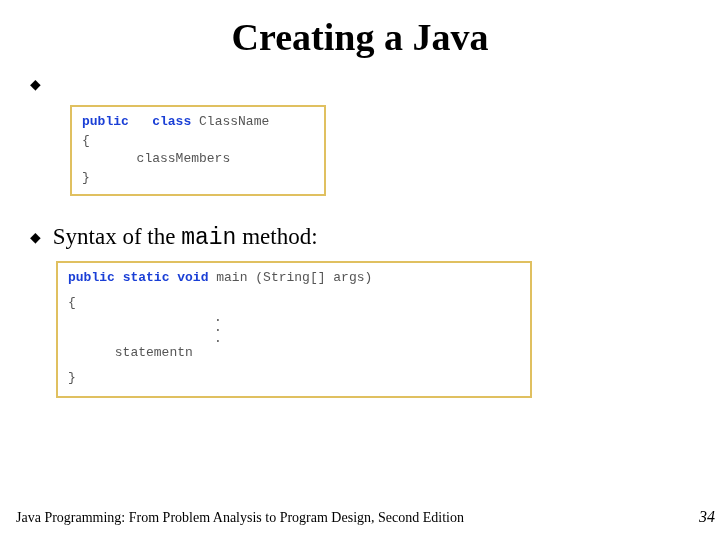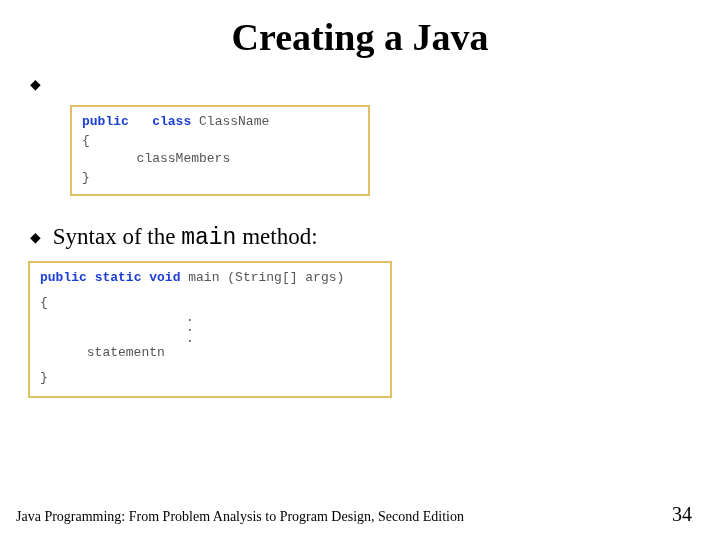--- a/index.html
+++ b/index.html
@@ -42,47 +42,47 @@
     background: #fff;
     margin-top: 10px;
     font-family: "Courier New", monospace;
     font-size: 13px;
     line-height: 1.45;
     color: #555;
   }
   .codebox .kw { color: #1a3fd6; font-weight: bold; }
   .box1 {
     margin-left: 42px;
-    width: 300px;
+    width: 256px;
     padding: 6px 10px 6px 10px;
     margin-bottom: 28px;
   }
   .box2 {
-    margin-left: 0;
-    width: 364px;
+    margin-left: 28px;
+    width: 476px;
     padding: 6px 22px 8px 10px;
   }
   .dots {
     text-align: center;
     line-height: 0.8;
     margin-left: 140px;
     letter-spacing: 0;
     width: 20px;
   }
   .footer {
     position: absolute;
     bottom: 14px;
     left: 16px;
-    right: 28px;
+    right: 5px;
     display: flex;
     justify-content: space-between;
     align-items: baseline;
     font-size: 14px;
   }
-  .page { font-size: 20px; }
+  .page { font-size: 16px; font-style: italic; }
 </style>
 </head>
 <body>
 
 <div class="slide">
 
   <h1 class="title">
     <span>Creating a Java</span><br>
   </h1>
 

